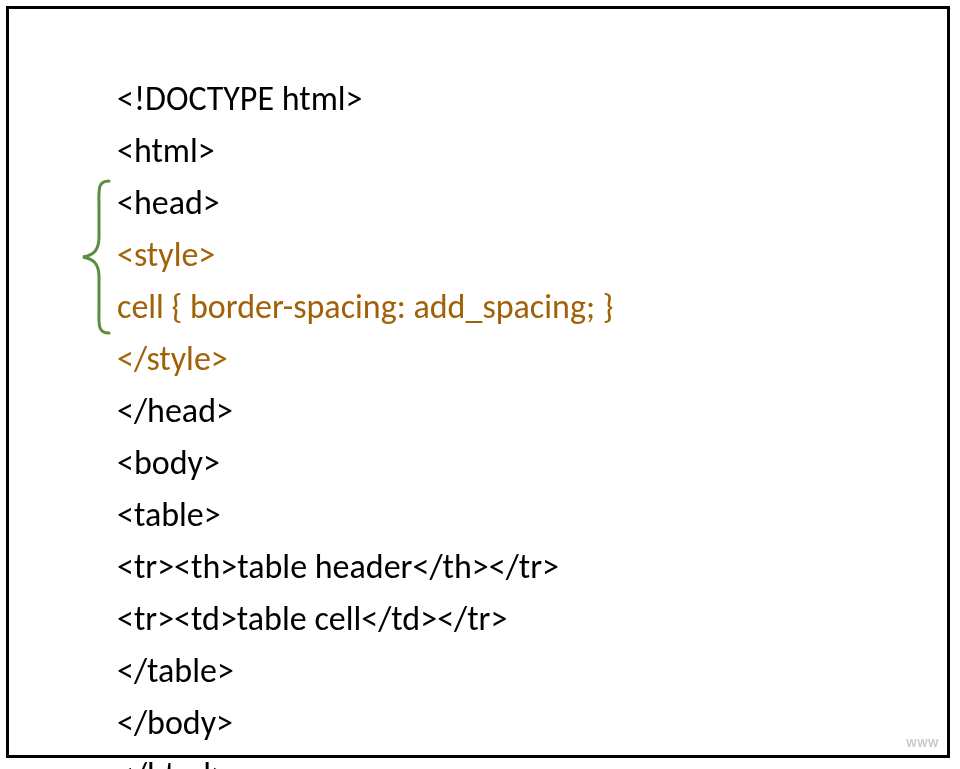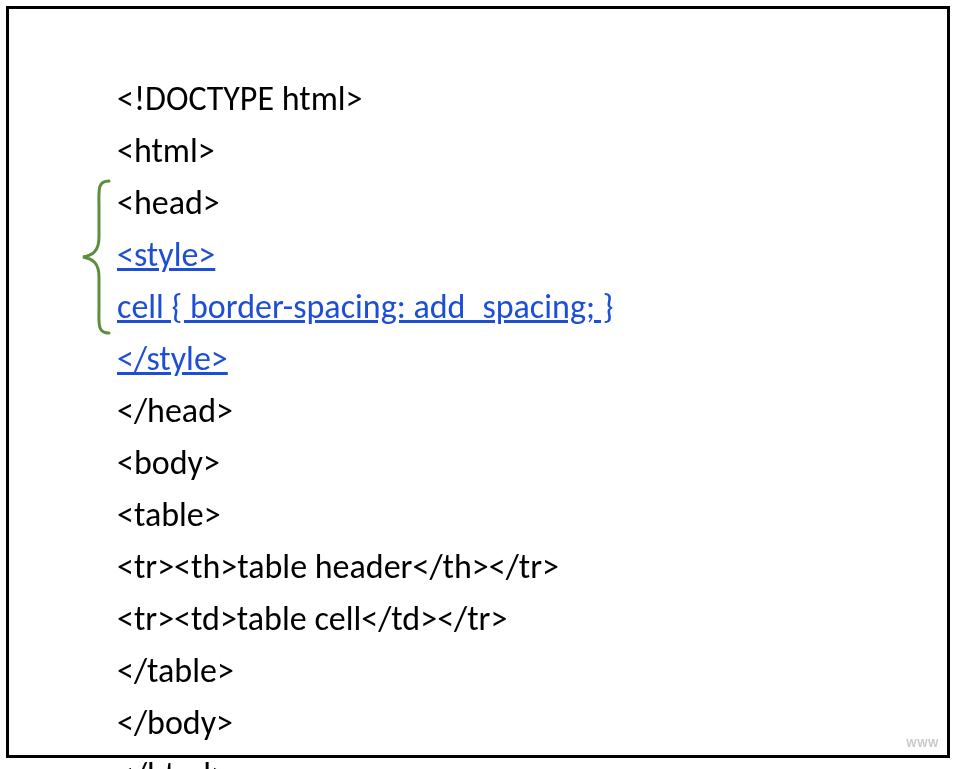--- a/index.html
+++ b/index.html
@@ -23,22 +23,21 @@
   .code {
     position: absolute;
     left: 108px;
     top: 12px;
     font-size: 34px;
     line-height: 52px;
     color: #000;
     white-space: pre;
   }
   .highlight {
-    color: #1d4ed8;
-    text-decoration: underline;
+    color: #a16207;
   }
   .bracket {
     position: absolute;
     left: 70px;
     top: 170px;
     width: 36px;
     height: 156px;
   }
   .bracket svg {
     display: block;

